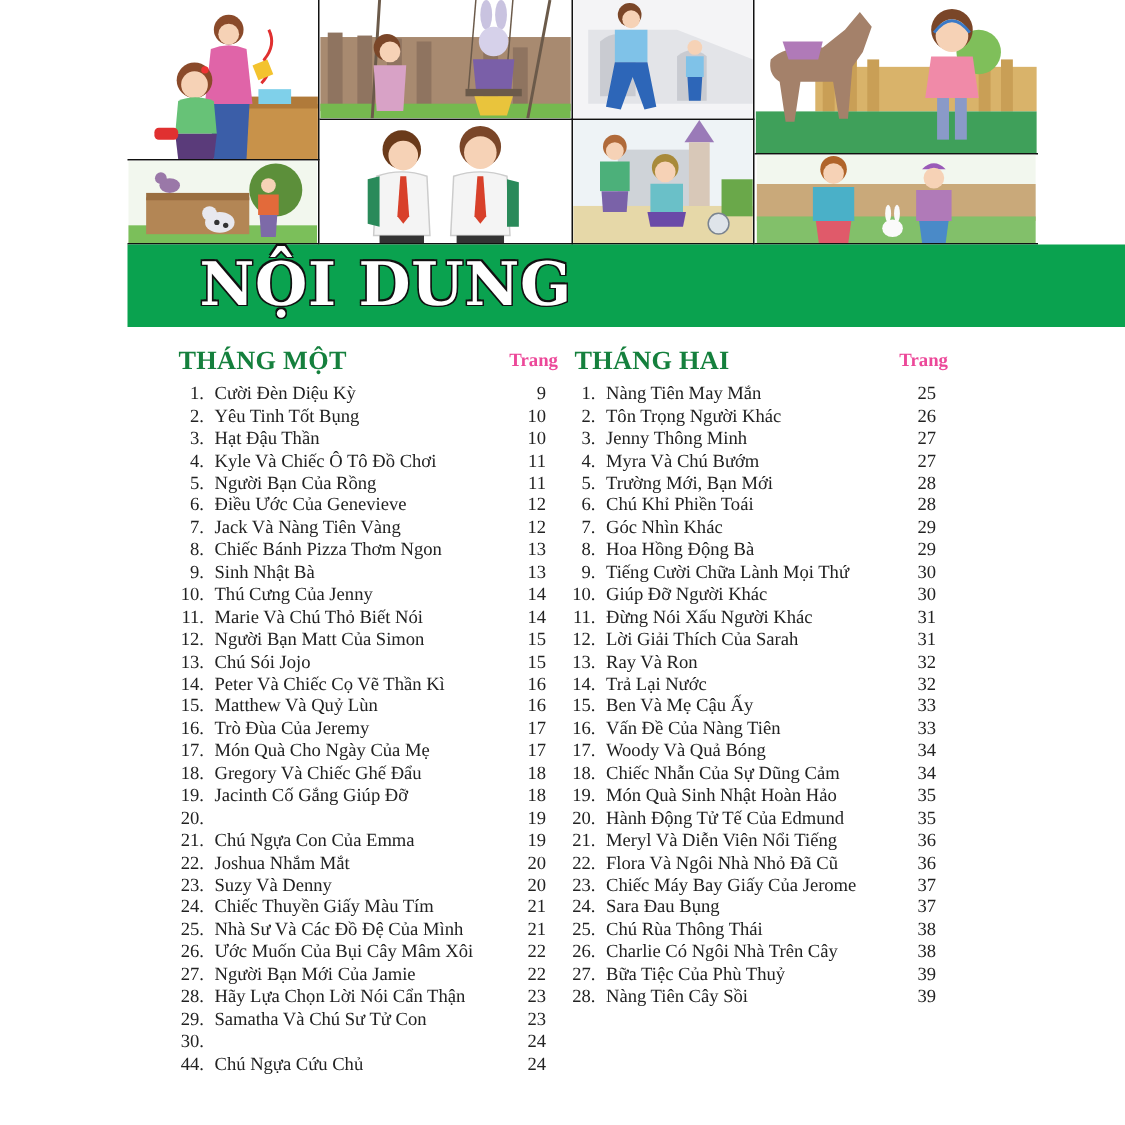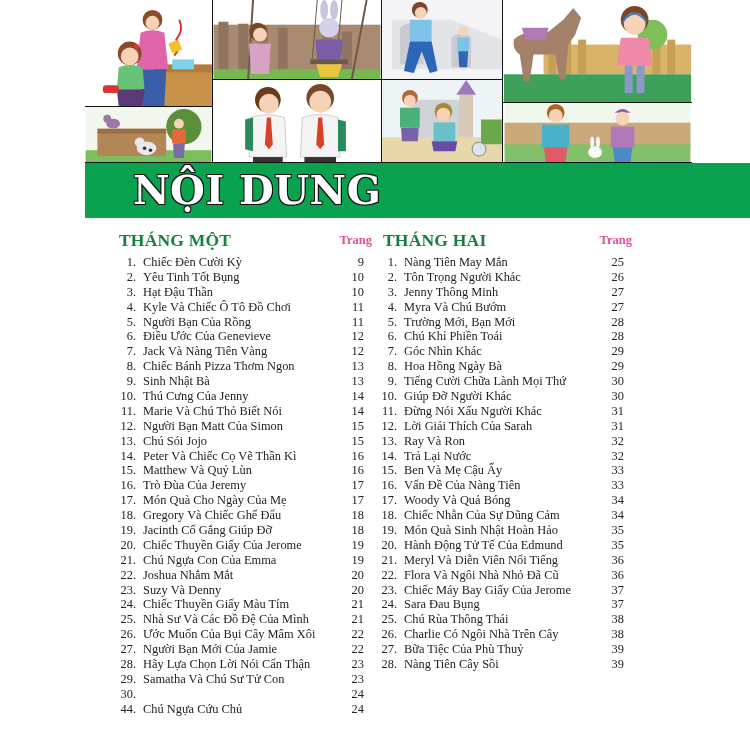--- a/index.html
+++ b/index.html
@@ -214,21 +214,21 @@
 </div>
 
 <section class="col col-left">
   <div class="col-head">
     <div class="month">THÁNG MỘT</div>
     <div class="trang">Trang</div>
   </div>
   <ul class="list" id="list-0">
       <li class="item">
         <span class="num">1.</span>
-        <span class="title">Chiếc Đèn Cười Kỳ</span>
+        <span class="title">Cười Đèn Diệu Kỳ</span>
         <span class="page">9</span>
       </li>
       <li class="item">
         <span class="num">2.</span>
         <span class="title">Yêu Tinh Tốt Bụng</span>
         <span class="page">10</span>
       </li>
       <li class="item">
         <span class="num">3.</span>
         <span class="title">Hạt Đậu Thần</span>
@@ -309,21 +309,20 @@
         <span class="title">Gregory Và Chiếc Ghế Đẩu</span>
         <span class="page">18</span>
       </li>
       <li class="item">
         <span class="num">19.</span>
         <span class="title">Jacinth Cố Gắng Giúp Đỡ</span>
         <span class="page">18</span>
       </li>
       <li class="item">
         <span class="num">20.</span>
-        <span class="title">Chiếc Thuyền Giấy Của Jerome</span>
         <span class="page">19</span>
       </li>
       <li class="item">
         <span class="num">21.</span>
         <span class="title">Chú Ngựa Con Của Emma</span>
         <span class="page">19</span>
       </li>
       <li class="item">
         <span class="num">22.</span>
         <span class="title">Joshua Nhắm Mắt</span>
@@ -412,21 +411,21 @@
         <span class="title">Chú Khỉ Phiền Toái</span>
         <span class="page">28</span>
       </li>
       <li class="item">
         <span class="num">7.</span>
         <span class="title">Góc Nhìn Khác</span>
         <span class="page">29</span>
       </li>
       <li class="item">
         <span class="num">8.</span>
-        <span class="title">Hoa Hồng Ngày Bà</span>
+        <span class="title">Hoa Hồng Động Bà</span>
         <span class="page">29</span>
       </li>
       <li class="item">
         <span class="num">9.</span>
         <span class="title">Tiếng Cười Chữa Lành Mọi Thứ</span>
         <span class="page">30</span>
       </li>
       <li class="item">
         <span class="num">10.</span>
         <span class="title">Giúp Đỡ Người Khác</span>

